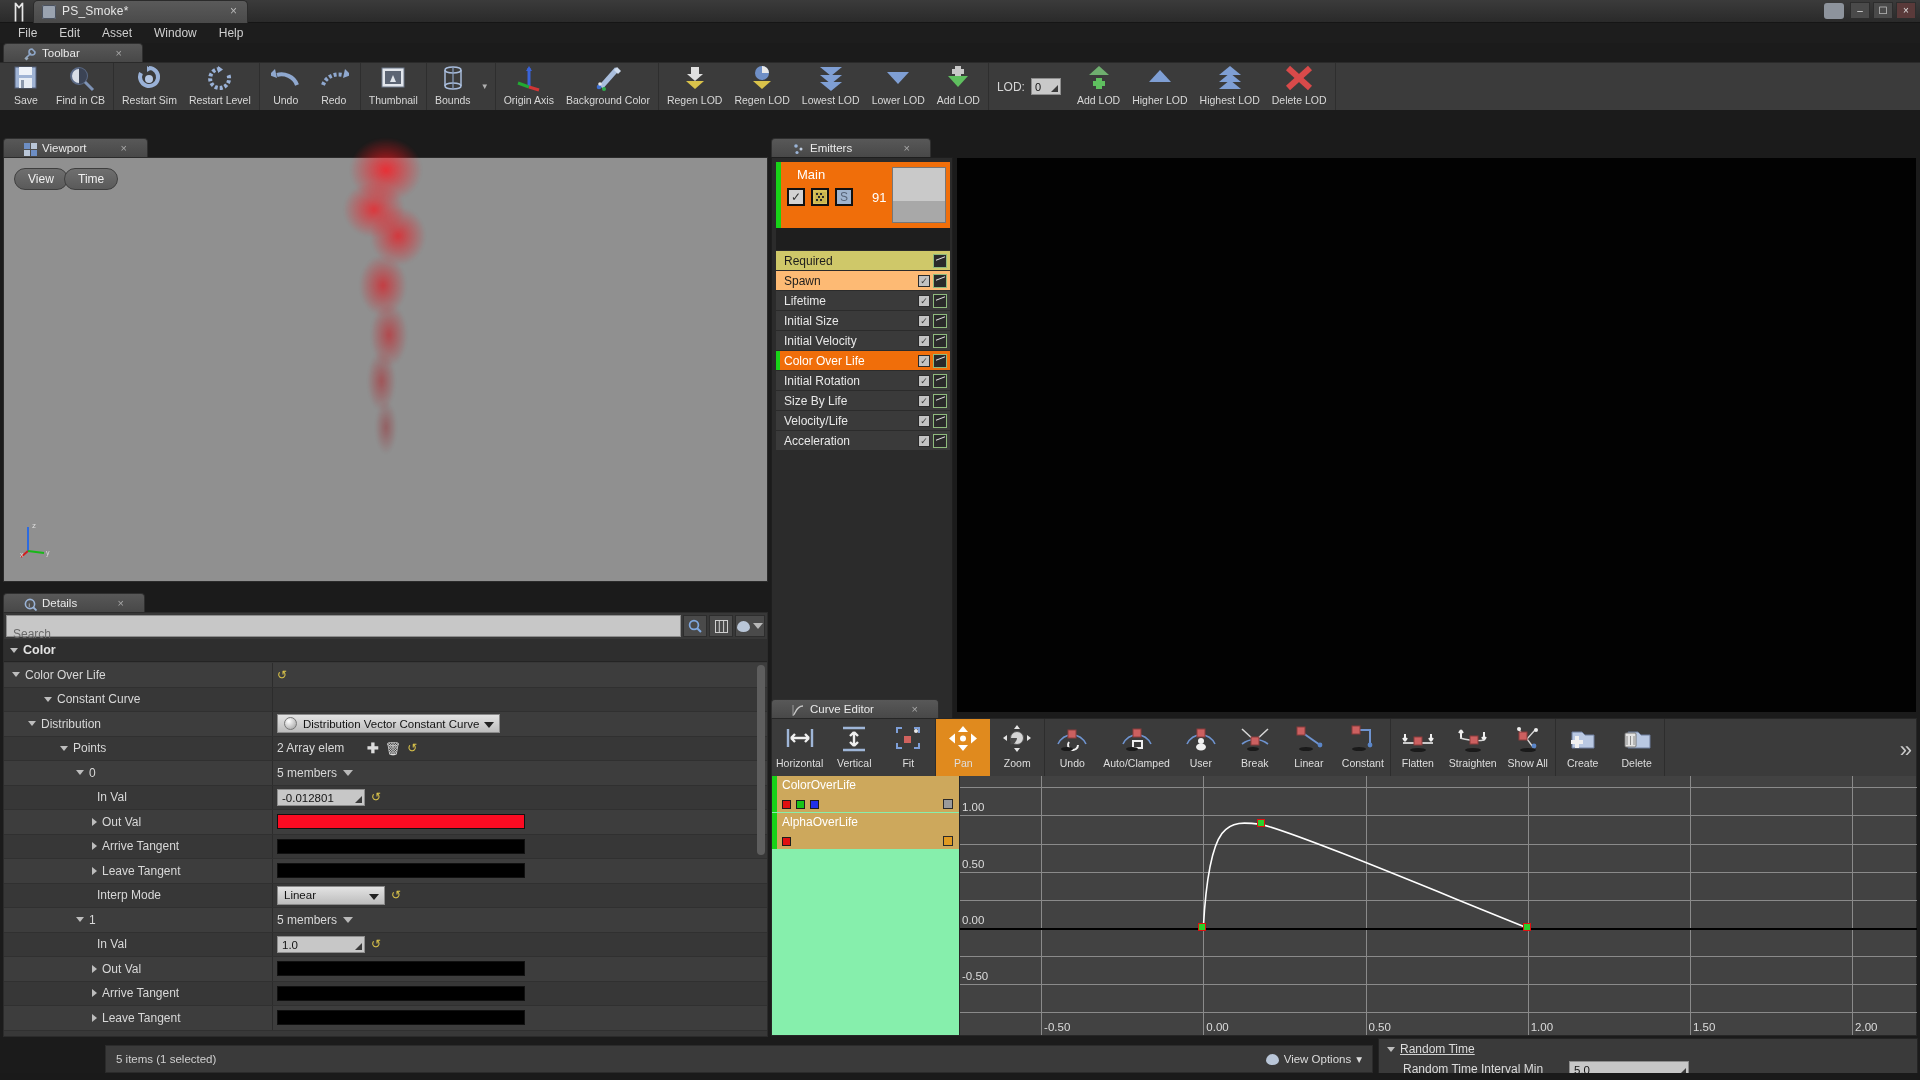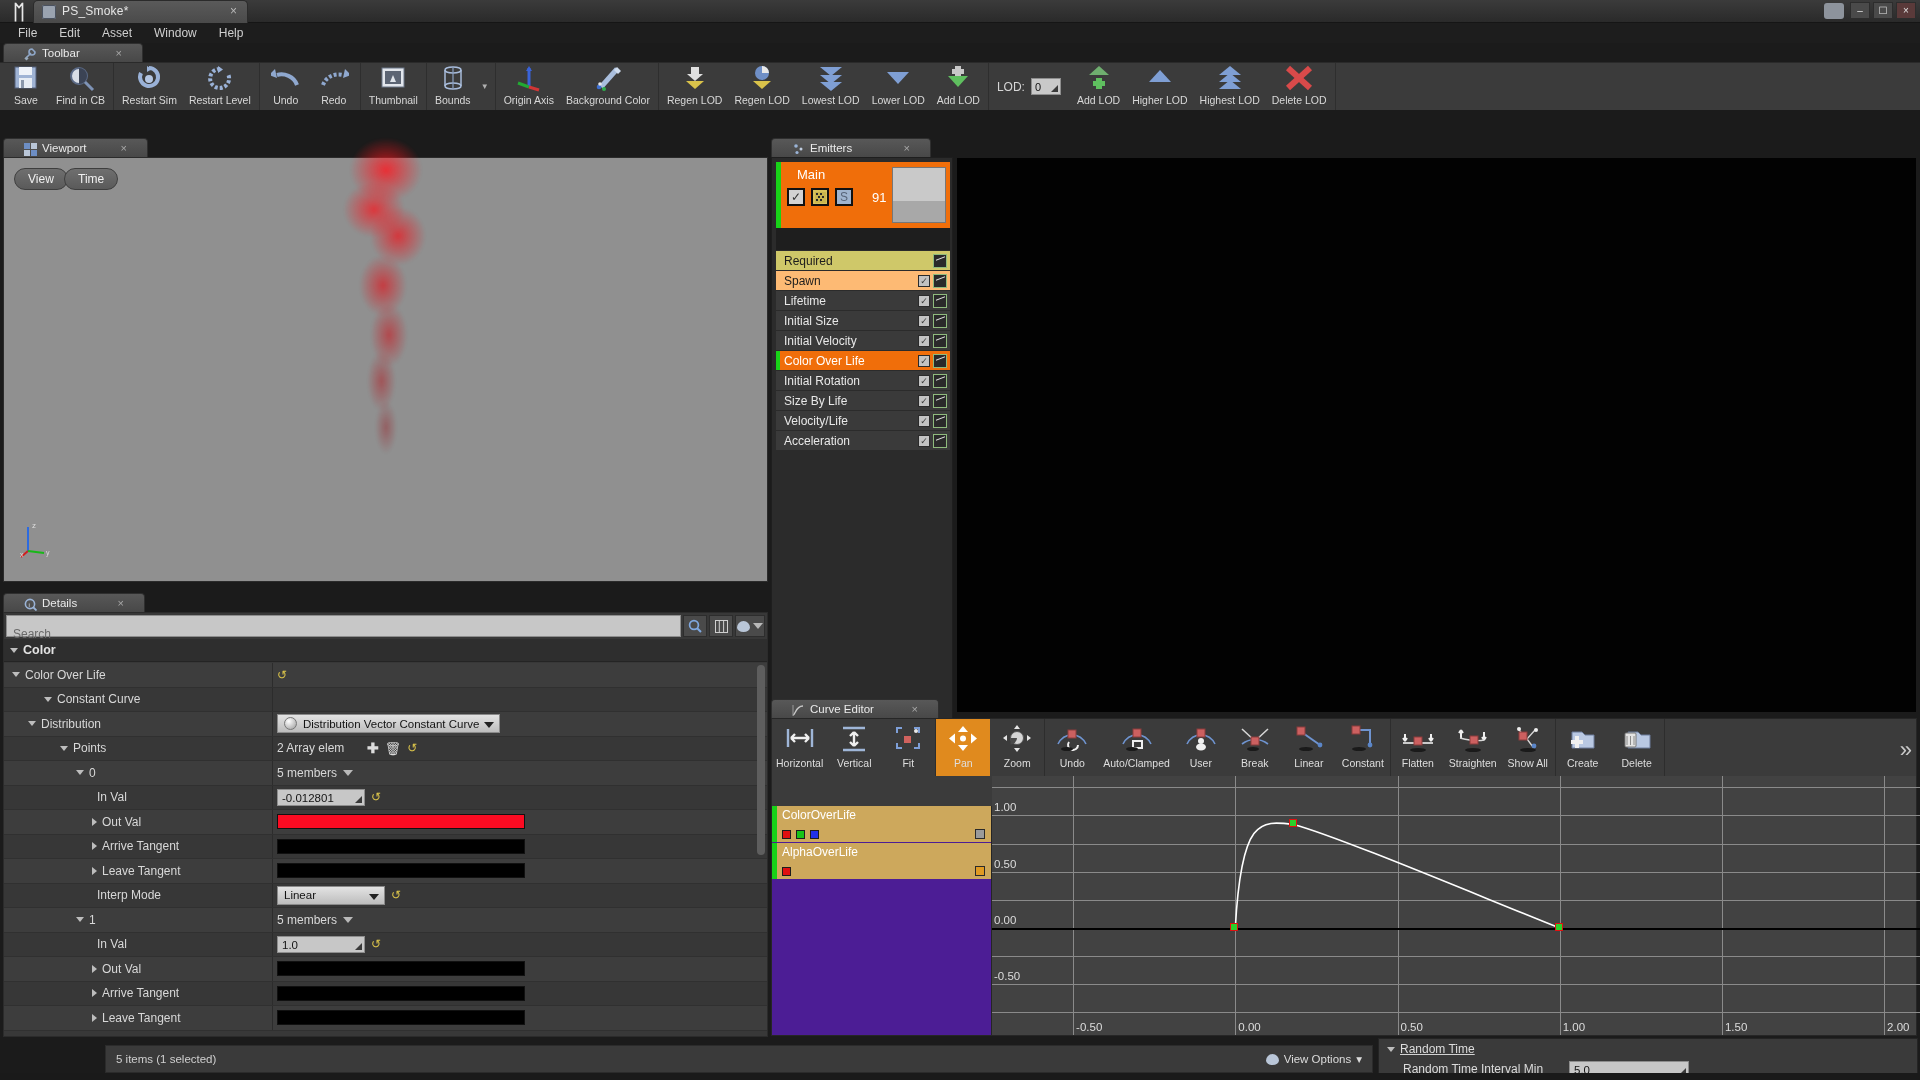--- a/index.html
+++ b/index.html
@@ -220,21 +220,21 @@
     display:flex; align-items:stretch; }
   .ce-group { display:flex; border-right:1px solid #2d2d2d; }
   .ce-item { min-width:54px; padding:2px 4px 0; display:flex; flex-direction:column;
     align-items:center; }
   .ce-item.sel { background:#e08a1e; }
   .ce-ico { height:36px; display:flex; align-items:center; justify-content:center; }
   .ce-lab { font-size:10.5px; color:#dedede; line-height:12px; }
   .ce-chev { position:absolute; right:4px; top:18px; font-size:22px; color:#c9c9c9; }
 
   .ce-body { position:absolute; left:0; top:57px; right:0; bottom:0; display:flex; }
-  .ce-list { width:220px; background:#4c1d95; border-right:1px solid #252525; padding-top:0;margin-top:30px; }
+  .ce-list { width:188px; background:#86efac; border-right:1px solid #252525; padding-top:0; }
   .ce-entry { position:relative; height:36px; background:#cda85c; margin-bottom:1px; }
   .ce-entry .gbar { position:absolute; left:0; top:0; width:5px; height:100%; background:#18d218; }
   .ce-entry .ename { position:absolute; left:10px; top:2px; font-size:12px; color:#fff; }
   .ce-entry .swatches { position:absolute; left:10px; bottom:3px; display:flex; gap:5px; }
   .ce-entry .sw { width:9px; height:9px; border:1px solid #1d1d1d; }
   .ce-entry .togg { position:absolute; right:6px; bottom:3px; width:10px; height:10px;
     background:#9a9a9a; border:1px solid #2a2a2a; }
   .ce-entry .togg.on { background:#e09a22; }
 
   .ce-graph { flex:1; position:relative; background:#424242; }

